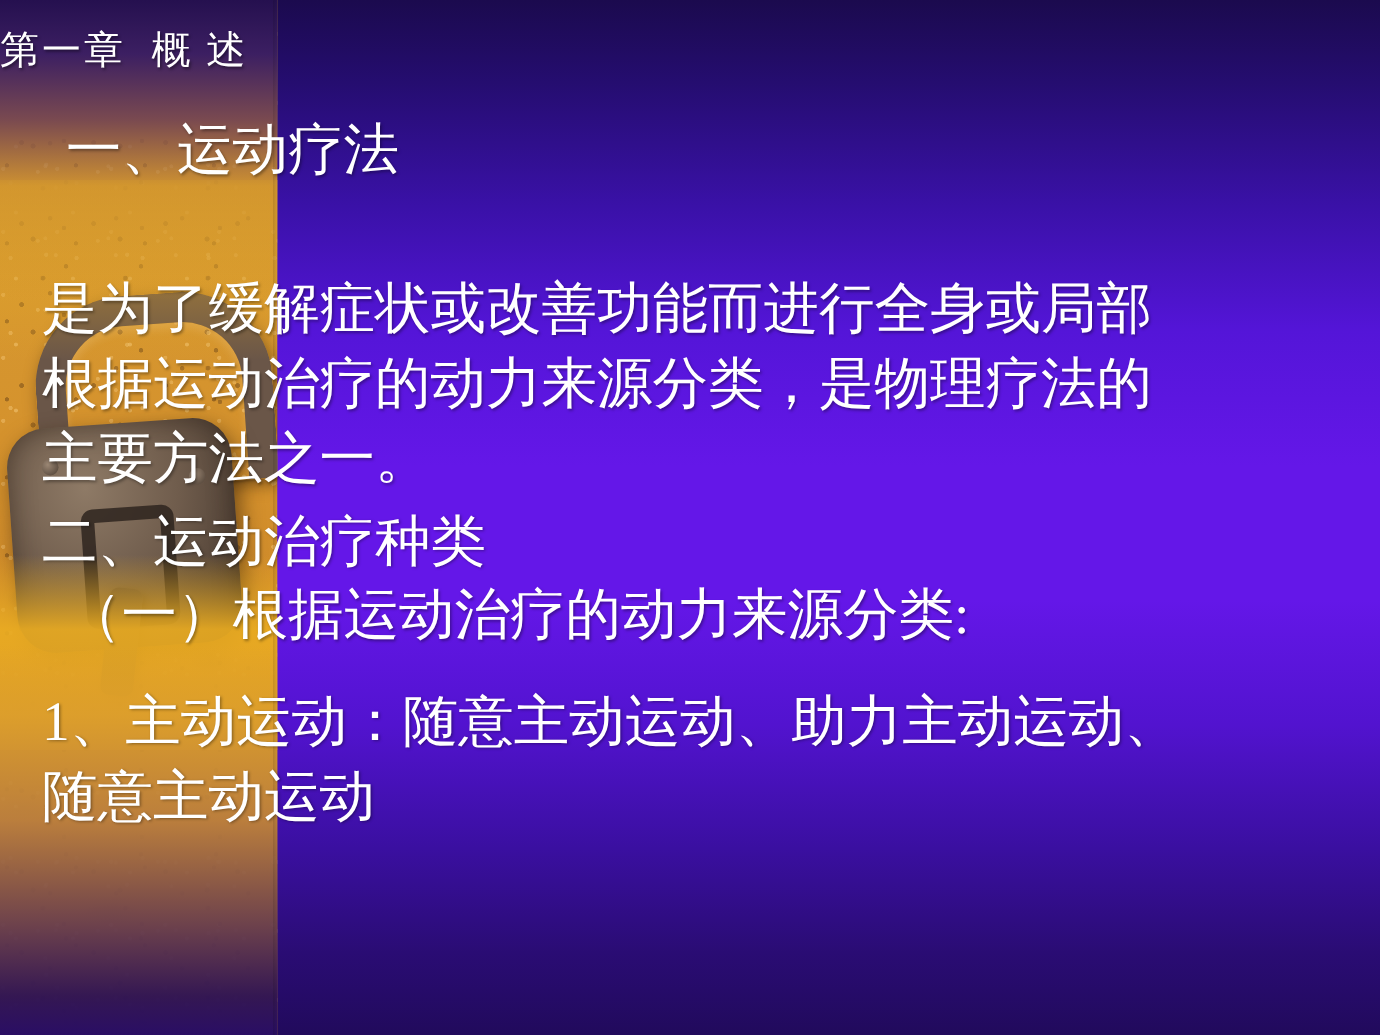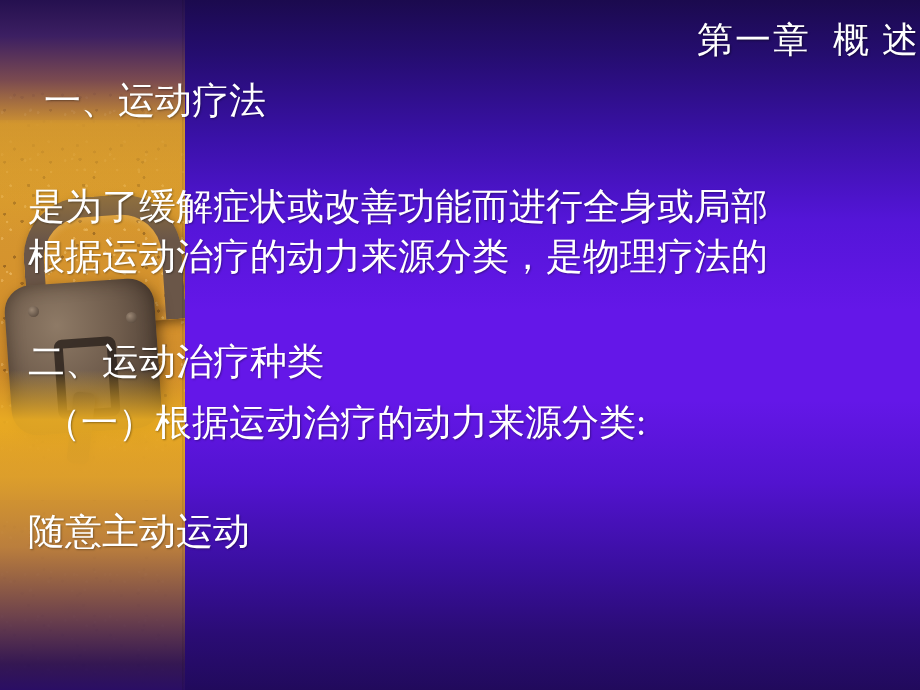--- a/index.html
+++ b/index.html
@@ -173,23 +173,23 @@
   
   .text-layer {
     position: absolute;
     inset: 0;
   }
   .slide-title {
     position: absolute;
     left: 0;
     top: 16px;
     width: 920px;
-    text-align: right;
+    text-align: left;
     color: #ffffff;
-    font-size: 36px;
+    font-size: 26px;
     letter-spacing: 2px;
     text-shadow: 1px 1px 2px rgba(0,0,0,.45);
     white-space: pre;
   }
   .body-line {
     position: absolute;
     left: 28px;
     color: #ffffff;
     font-size: 37px;
     line-height: 1;
@@ -221,18 +221,20 @@
     <div class="band-fade-bottom"></div>
     <div class="band-edge"></div>
   </div>
 
   <div class="text-layer">
     <div class="slide-title">第一章  概 述</div>
 
     <div class="body-line indent" style="top:82px">一、运动疗法</div>
     <div class="body-line" style="top:188px">是为了缓解症状或改善功能而进行全身或局部</div>
     <div class="body-line" style="top:238px">根据运动治疗的动力来源分类，是物理疗法的</div>
+    <div class="body-line" style="top:288px">主要方法之一。</div>
     <div class="body-line" style="top:343px">二、运动治疗种类</div>
-    <div class="body-line indent" style="top:404px">（一）根据运动治疗的动力来源分类:</div>
+    <div class="body-line indent" style="top:392px">（一）根据运动治疗的动力来源分类:</div>
+    <div class="body-line" style="top:463px">1、主动运动：随意主动运动、助力主动运动、</div>
     <div class="body-line" style="top:513px">随意主动运动</div>
   </div>
 
 </div>
 
 </body></html>

